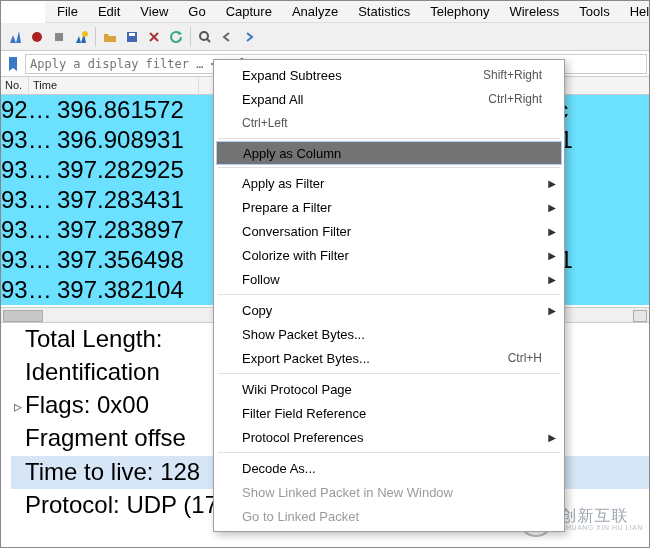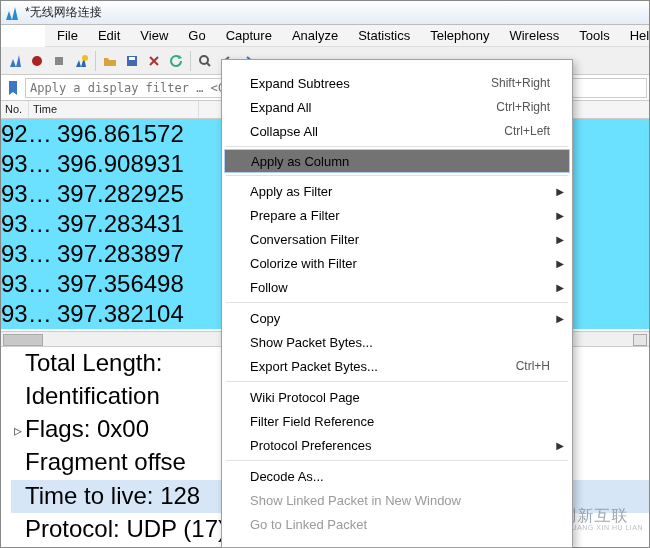--- a/index.html
+++ b/index.html
@@ -25,43 +25,37 @@
   .packet-row .c0 { width:50px; text-align:right; padding-right:2px; overflow:hidden; }
   .packet-row .c1 { width:155px; padding-left:6px; overflow:hidden; }
   .packet-row .c2 { flex:1; padding-left:300px; overflow:hidden; }
   .hscroll { height:16px; background:#f0f0f0; border-top:1px solid #ccc; border-bottom:1px solid #ccc; position:relative; }
   .hscroll .thumb { position:absolute; left:2px; top:2px; width:40px; height:12px; background:#c8c8c8; border:1px solid #aaa; }
   .hscroll .arr-r { position:absolute; right:2px; top:2px; width:14px; height:12px; background:#e6e6e6; border:1px solid #aaa; }
   .detail-pane { font-family:"Consolas","Courier New",monospace; font-size:24px; line-height:31px; padding-left:10px; }
   .detail-pane .drow { white-space:nowrap; overflow:hidden; }
   .detail-pane .tri { display:inline-block; width:14px; color:#666; font-size:16px; vertical-align:middle; text-align:center; }
   .detail-pane .sel { background:#d6e6f6; }
-  .context-menu { position:absolute; top:58px; left:220px; width:352px; background:#fff; border:1px solid #a0a0a0; box-shadow:3px 3px 8px rgba(0,0,0,0.25); font-size:13px; padding:11px 0; z-index:50; }
+  .context-menu { position:absolute; top:58px; left:212px; width:352px; background:#fff; border:1px solid #a0a0a0; box-shadow:3px 3px 8px rgba(0,0,0,0.25); font-size:13px; padding:3px 0; z-index:50; }
   .context-menu .cm-item { height:24px; display:flex; align-items:center; padding:0 22px 0 28px; position:relative; }
   .context-menu .cm-item.highlight { background:#737373; border:1px solid #aecff7; margin:-1px 2px; padding:0 20px 0 26px; }
   .context-menu .cm-item.disabled { color:#9a9a9a; }
   .context-menu .cm-sep { height:1px; background:#e0e0e0; margin:3px 4px; }
   .context-menu .cm-label { flex:1; }
   .context-menu .cm-accel { color:#555; font-size:12px; }
   .context-menu .cm-arrow { position:absolute; right:8px; font-size:10px; color:#333; }
   .watermark { position:absolute; right:6px; bottom:8px; display:flex; align-items:center; opacity:0.75; }
   .watermark svg { width:40px; height:40px; }
   .watermark .wt { font-size:16px; color:#7e8b98; letter-spacing:1px; margin-left:4px; line-height:1; }
   .watermark .ws { font-size:7px; color:#a1aab3; letter-spacing:0.5px; margin-left:4px; }
 </style>
 </head>
 <body>
 
 <div class="window">
-  <div class="titlebar">
-    <svg class="fin" viewBox="0 0 16 16">
-        <path d="M1 15 L4 6 L7 15 L10 2 L13 15 Z"></path>
-      </svg>
-    <span class="title">*无线网络连接</span>
-  </div>
 
   <div class="menubar">
     <span class="mi">File</span>
     <span class="mi">Edit</span>
     <span class="mi">View</span>
     <span class="mi">Go</span>
     <span class="mi">Capture</span>
     <span class="mi">Analyze</span>
     <span class="mi">Statistics</span>
     <span class="mi">Telephony</span>
@@ -203,21 +197,20 @@
   <div class="context-menu" id="context-menu">
       <div class="cm-item">
         <span class="cm-label">Expand Subtrees</span>
         <span class="cm-accel">Shift+Right</span>
       </div>
       <div class="cm-item">
         <span class="cm-label">Expand All</span>
         <span class="cm-accel">Ctrl+Right</span>
       </div>
       <div class="cm-item">
-        <span class="cm-label">Collapse All</span>
         <span class="cm-accel">Ctrl+Left</span>
       </div>
       <div class="cm-sep"></div>
       <div class="cm-item highlight">
         <span class="cm-label">Apply as Column</span>
       </div>
       <div class="cm-sep"></div>
       <div class="cm-item">
         <span class="cm-label">Apply as Filter</span>
         <span class="cm-arrow">▶</span>

